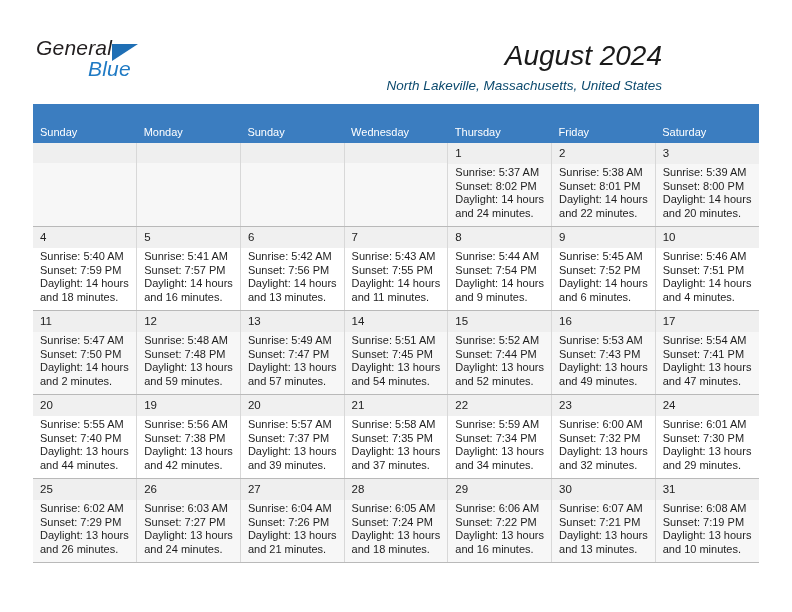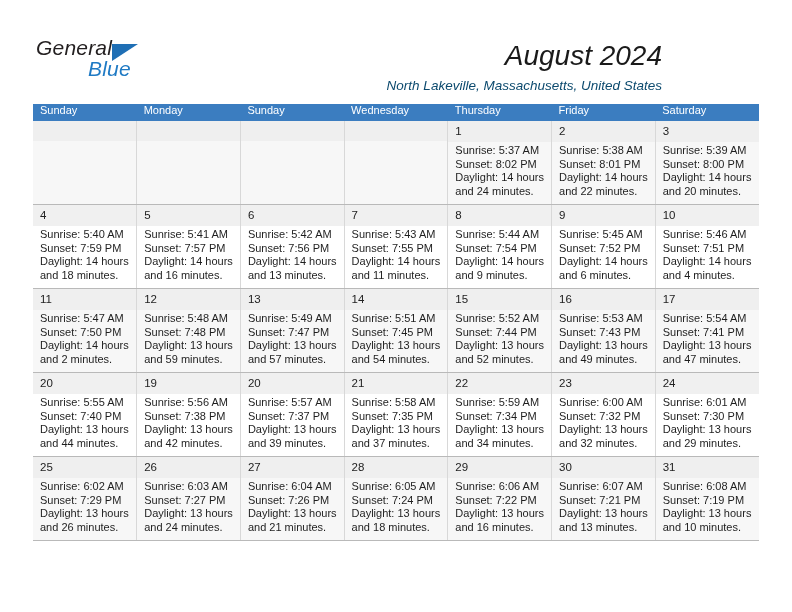--- a/index.html
+++ b/index.html
@@ -92,21 +92,21 @@
     width: 726px;
     border-collapse: collapse;
     table-layout: fixed;
   }
   .calendar th {
     background: #3b7dc0;
     color: #ffffff;
     font-size: 11px;
     font-weight: normal;
     text-align: left;
-    padding: 0 0 5px 7px;
+    padding: 22px 0 5px 7px;
     height: 11px;
     border: none;
   }
   .calendar td {
     width: 103.71px;
     height: 83px;
     vertical-align: top;
     padding: 0;
     border-right: 1px solid #d8d8d8;
     border-bottom: 1px solid #b9b9b9;

